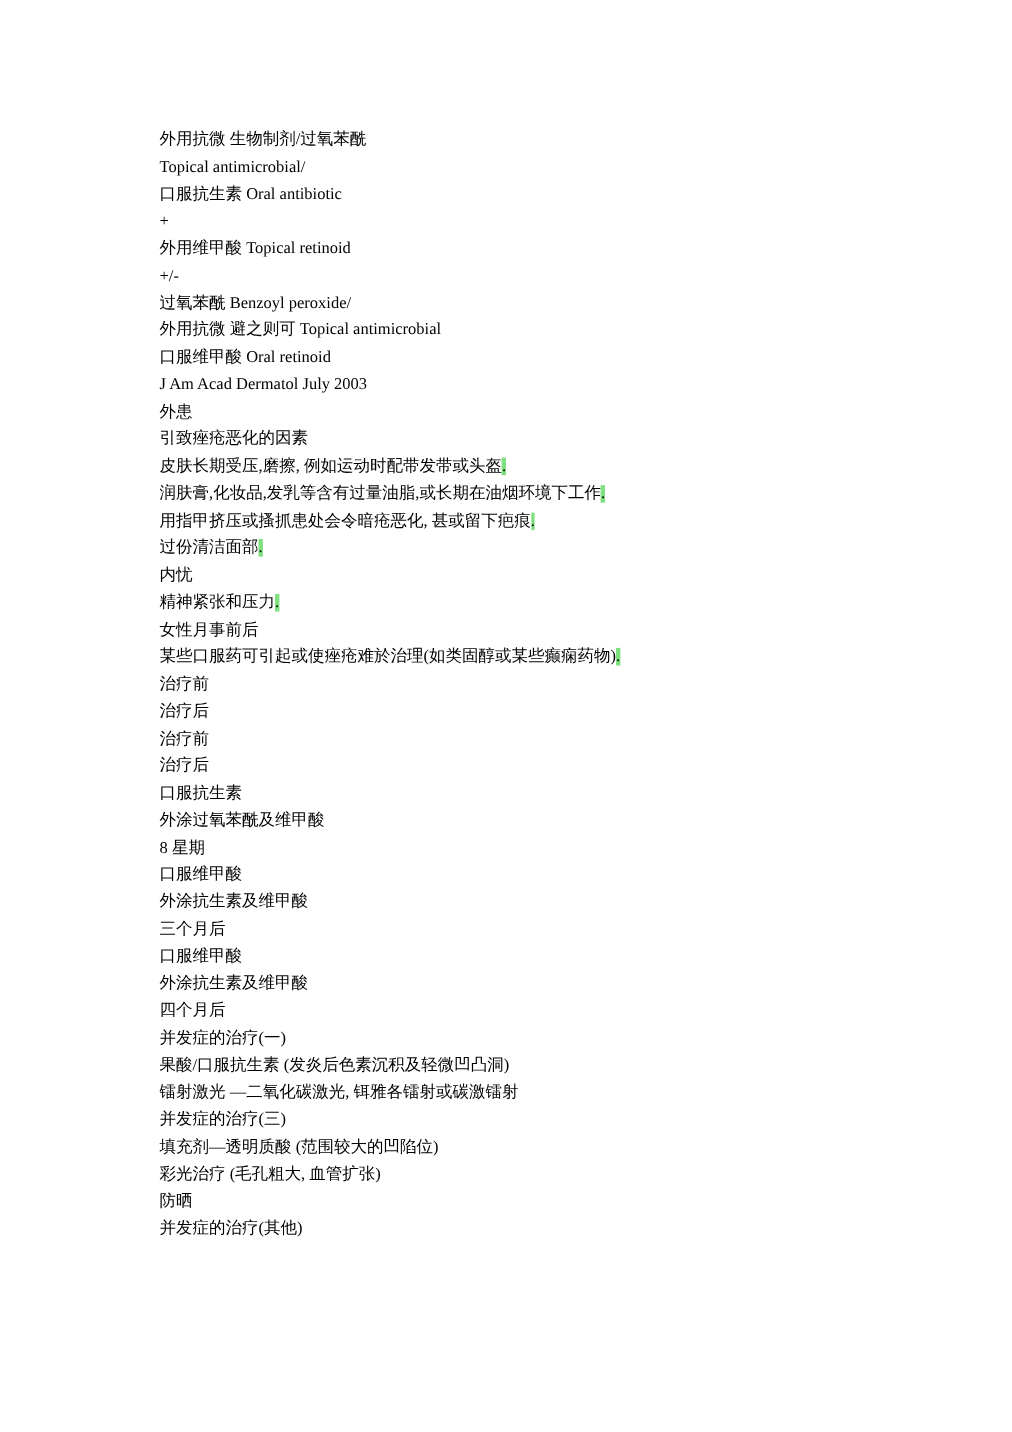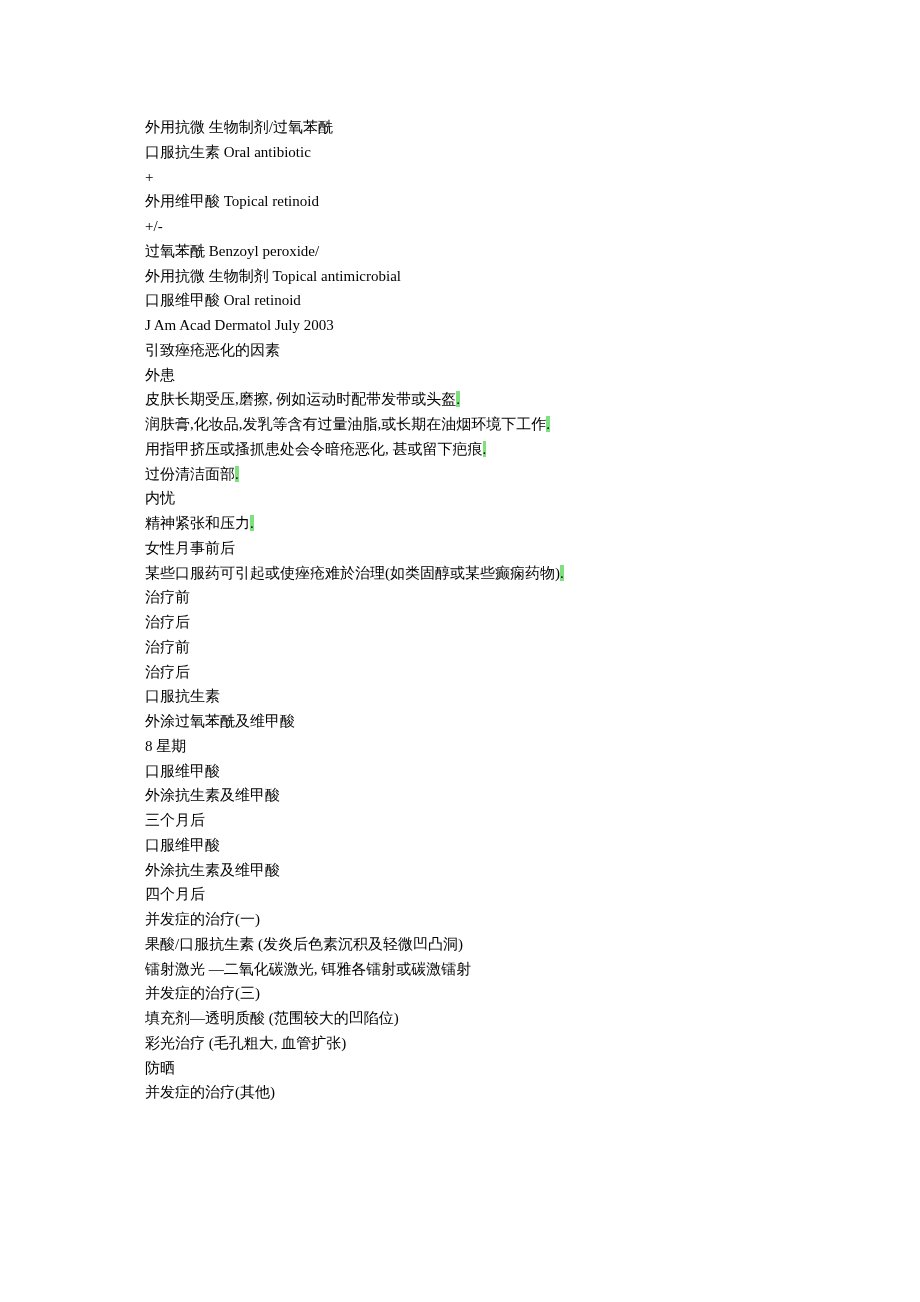--- a/index.html
+++ b/index.html
@@ -24,30 +24,31 @@
   .hl {
     background-color: #7ee07e;
     color: #000000;
   }
 </style>
 </head>
 <body>
 
 <div class="page" id="page-root">
     <div class="line"><span>外用抗微 生物制剂/过氧苯酰</span></div>
+    <div class="line"><span>Topical antimicrobial/</span></div>
     <div class="line"><span>口服抗生素 Oral antibiotic</span></div>
     <div class="line"><span>+</span></div>
     <div class="line"><span>外用维甲酸 Topical retinoid</span></div>
     <div class="line"><span>+/-</span></div>
     <div class="line"><span>过氧苯酰 Benzoyl peroxide/</span></div>
-    <div class="line"><span>外用抗微 生物制剂 Topical antimicrobial</span></div>
+    <div class="line"><span>外用抗微 避之则可 Topical antimicrobial</span></div>
     <div class="line"><span>口服维甲酸 Oral retinoid</span></div>
     <div class="line"><span>J Am Acad Dermatol July 2003</span></div>
+    <div class="line"><span>外患</span></div>
     <div class="line"><span>引致痤疮恶化的因素</span></div>
-    <div class="line"><span>外患</span></div>
     <div class="line"><span>皮肤长期受压,磨擦, 例如运动时配带发带或头盔</span><span class="hl">.</span></div>
     <div class="line"><span>润肤膏,化妆品,发乳等含有过量油脂,或长期在油烟环境下工作</span><span class="hl">.</span></div>
     <div class="line"><span>用指甲挤压或搔抓患处会令暗疮恶化, 甚或留下疤痕</span><span class="hl">.</span></div>
     <div class="line"><span>过份清洁面部</span><span class="hl">.</span></div>
     <div class="line"><span>内忧</span></div>
     <div class="line"><span>精神紧张和压力</span><span class="hl">.</span></div>
     <div class="line"><span>女性月事前后</span></div>
     <div class="line"><span>某些口服药可引起或使痤疮难於治理(如类固醇或某些癫痫药物)</span><span class="hl">.</span></div>
     <div class="line"><span>治疗前</span></div>
     <div class="line"><span>治疗后</span></div>

